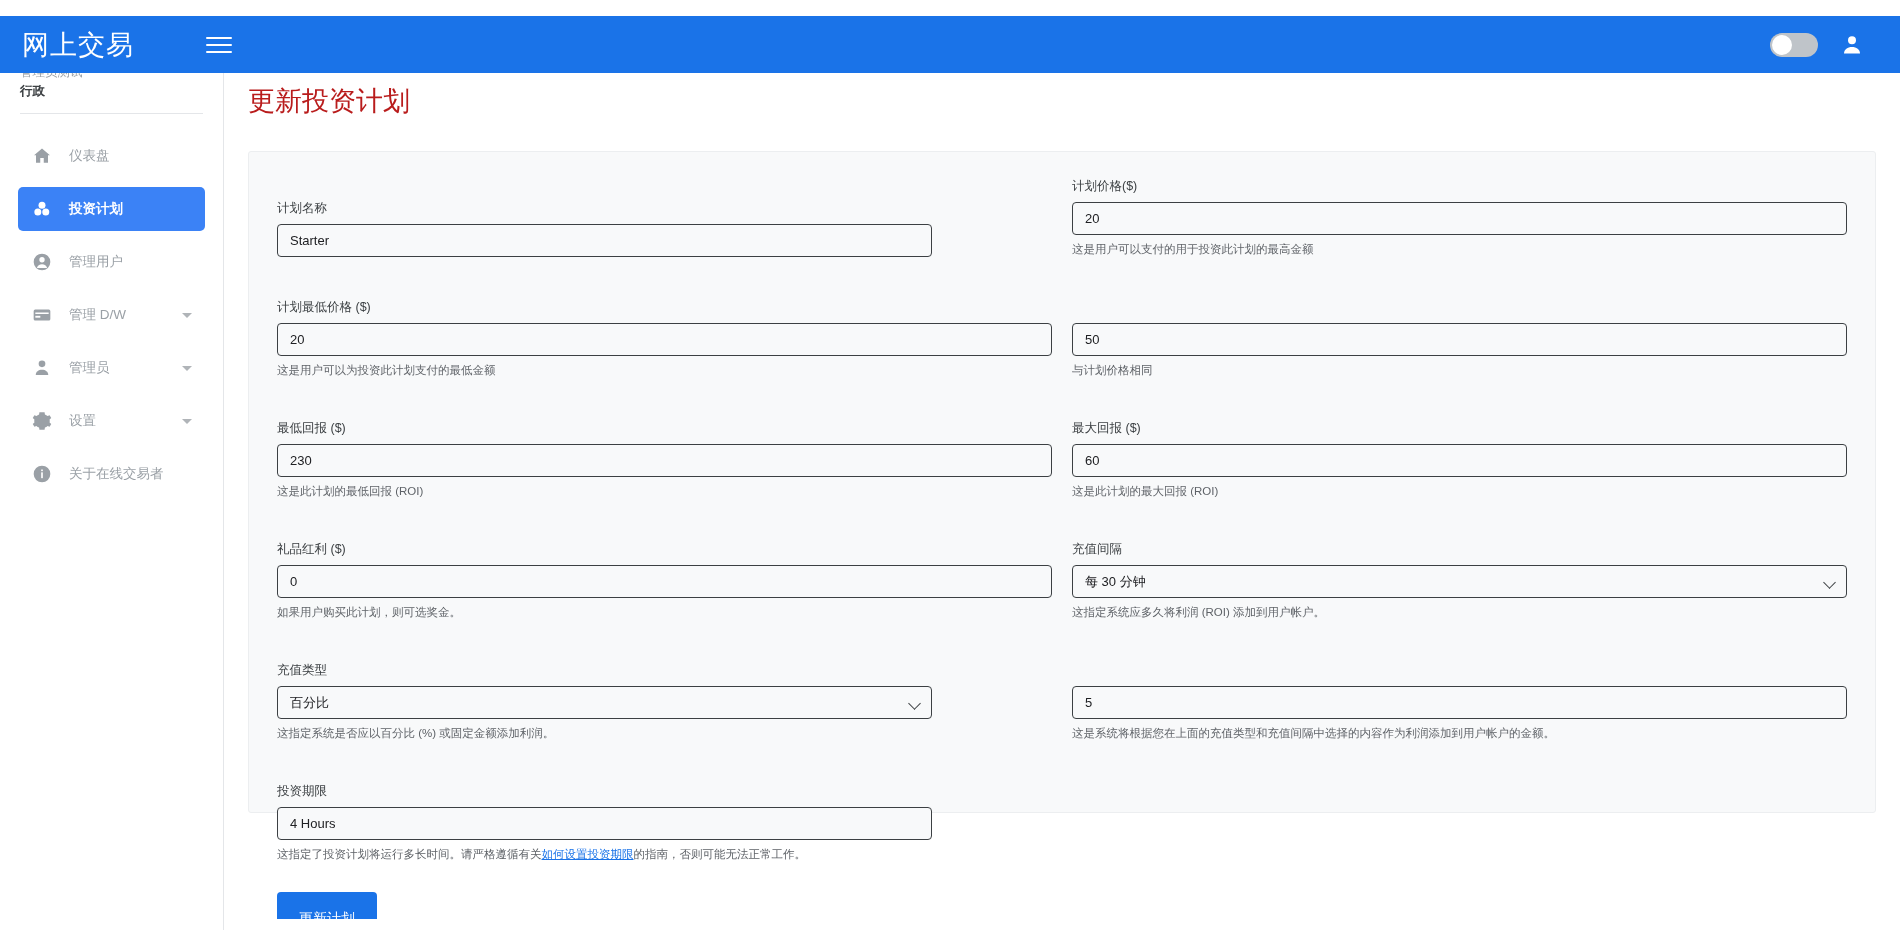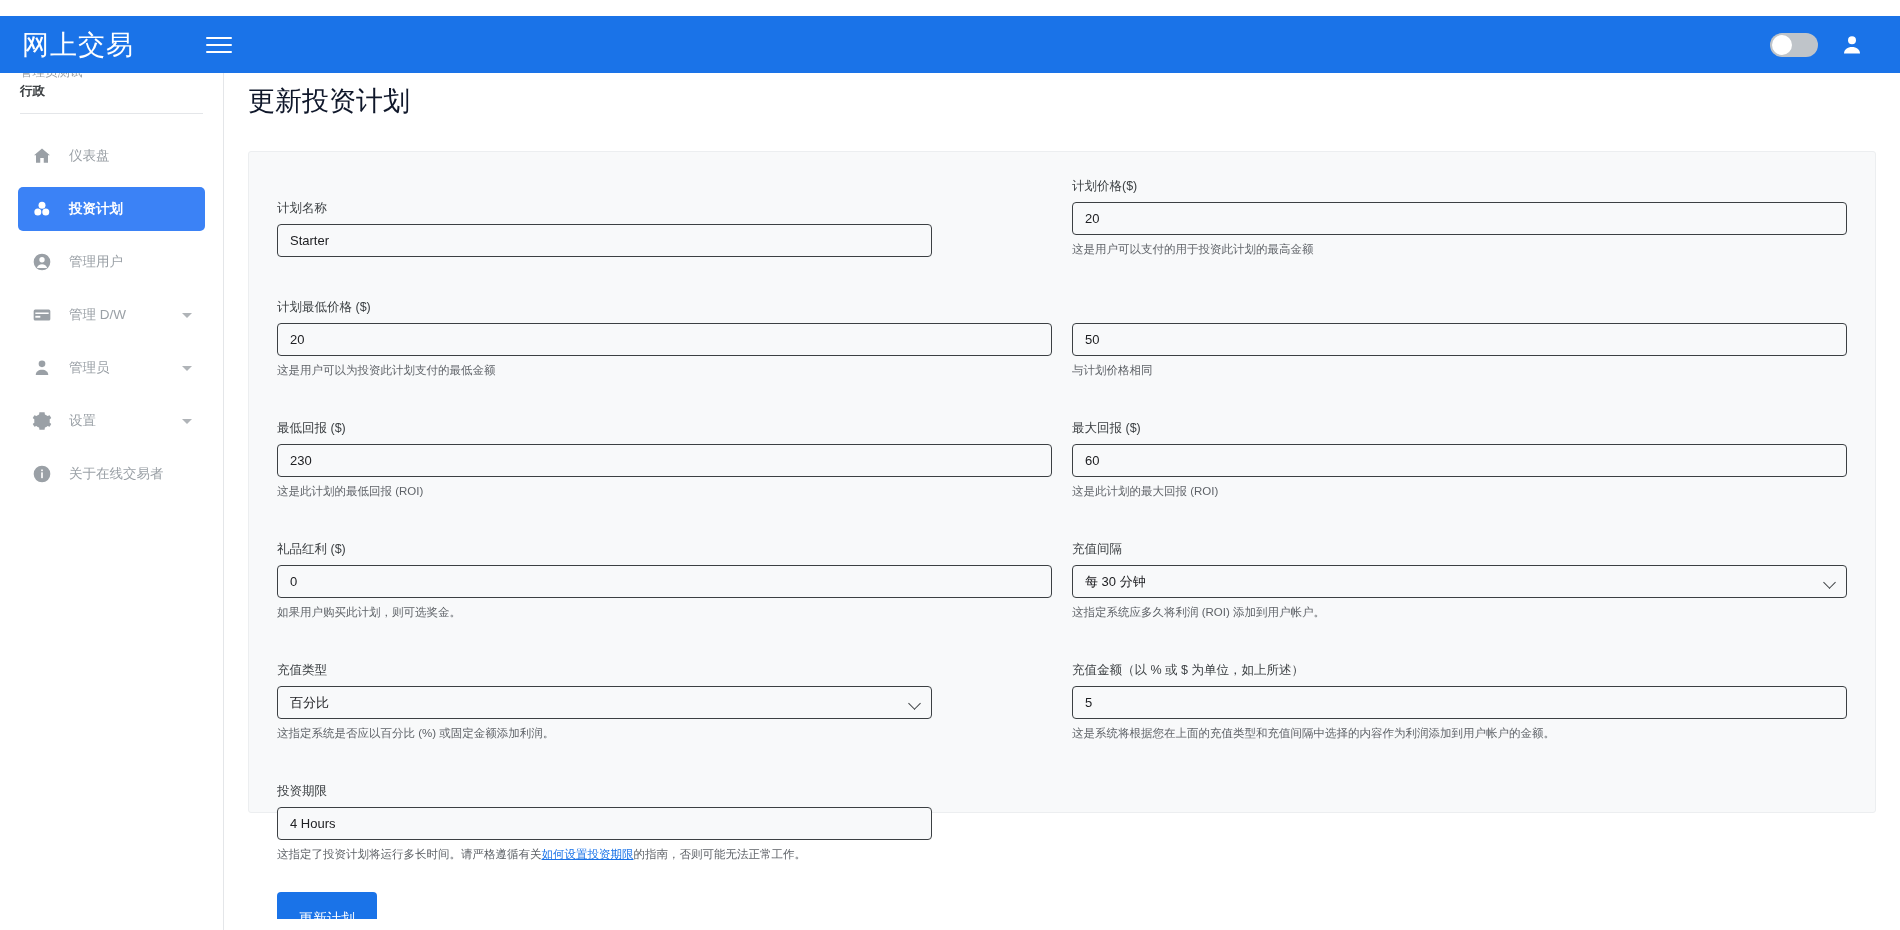--- a/index.html
+++ b/index.html
@@ -93,21 +93,21 @@
   }
 
   
   #main {
     position: absolute; top: 57px; left: 224px;
     width: 1676px; height: 873px;
     background: #ffffff;
     overflow: hidden;
   }
   #page-title {
-    font-size: 27px; color: #0f172a; font-weight: normal;
+    font-size: 27px; color: #b91c1c; font-weight: normal;
     margin: 26px 0 0 24px;
   }
   #card {
     margin: 32px 24px 0 24px;
     background: #f8f9fa;
     border: 1px solid #eceef0;
     border-radius: 3px;
     padding: 26px 18px 28px 18px;
     height: 662px;
   }
@@ -369,21 +369,20 @@
             <select class="f-input">
               <option>百分比</option>
             </select>
             <span class="chev"></span>
           </div>
           <div class="f-help">这指定系统是否应以百分比 (%) 或固定金额添加利润。</div>
         </div>
       </div>
       <div class="col">
         <div class="field">
-          <label class="f-label">充值金额（以 % 或 $ 为单位，如上所述）</label>
           <input class="f-input" type="text" value="5" style="">
           <div class="f-help">这是系统将根据您在上面的充值类型和充值间隔中选择的内容作为利润添加到用户帐户的金额。</div>
         </div>
       </div>
     </div>
 
     <div class="spacer"></div>
 
     
     <div class="row">

